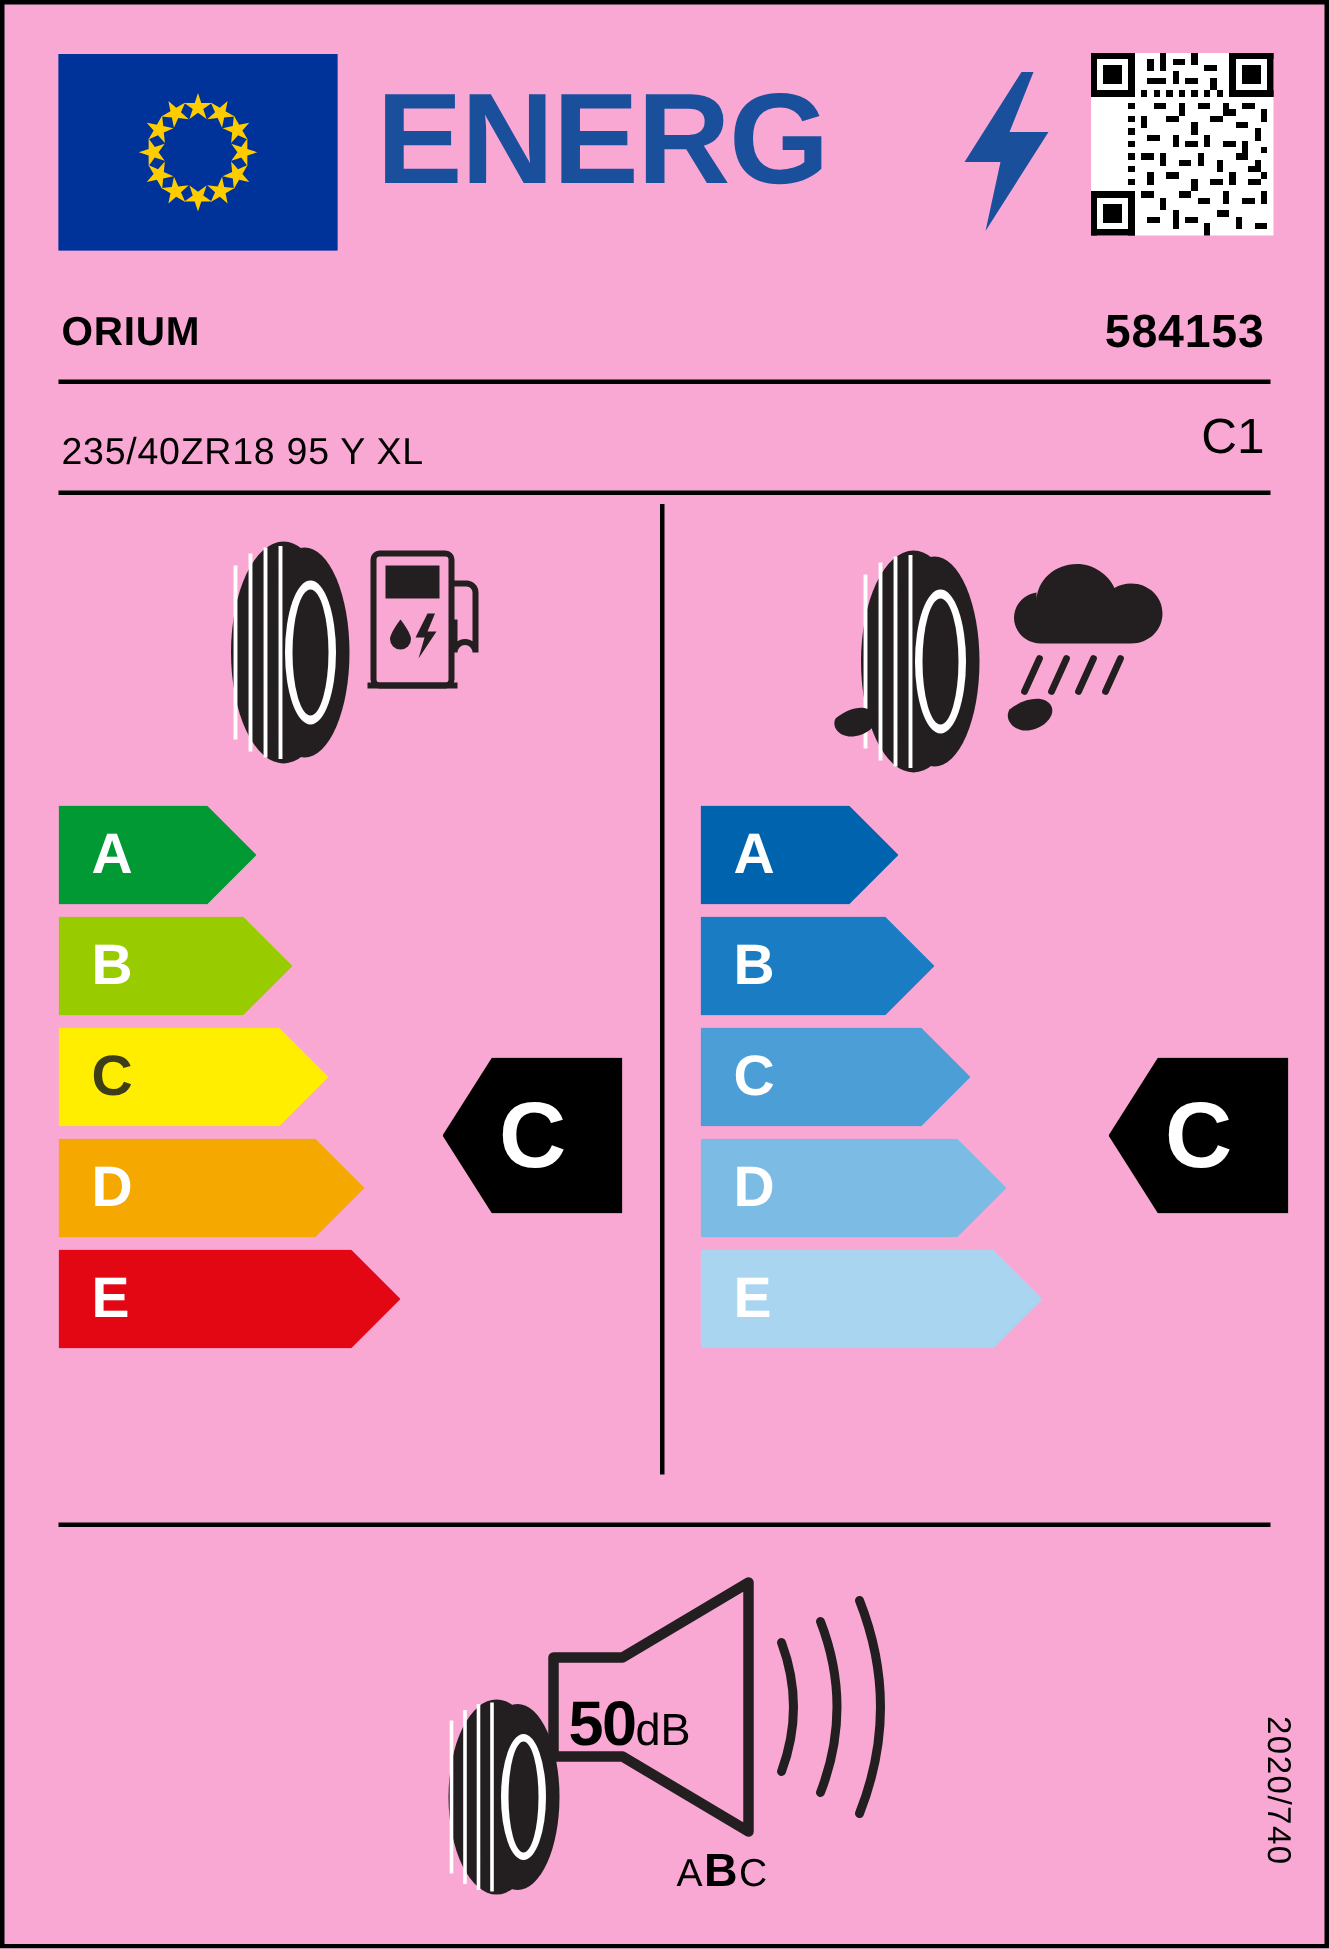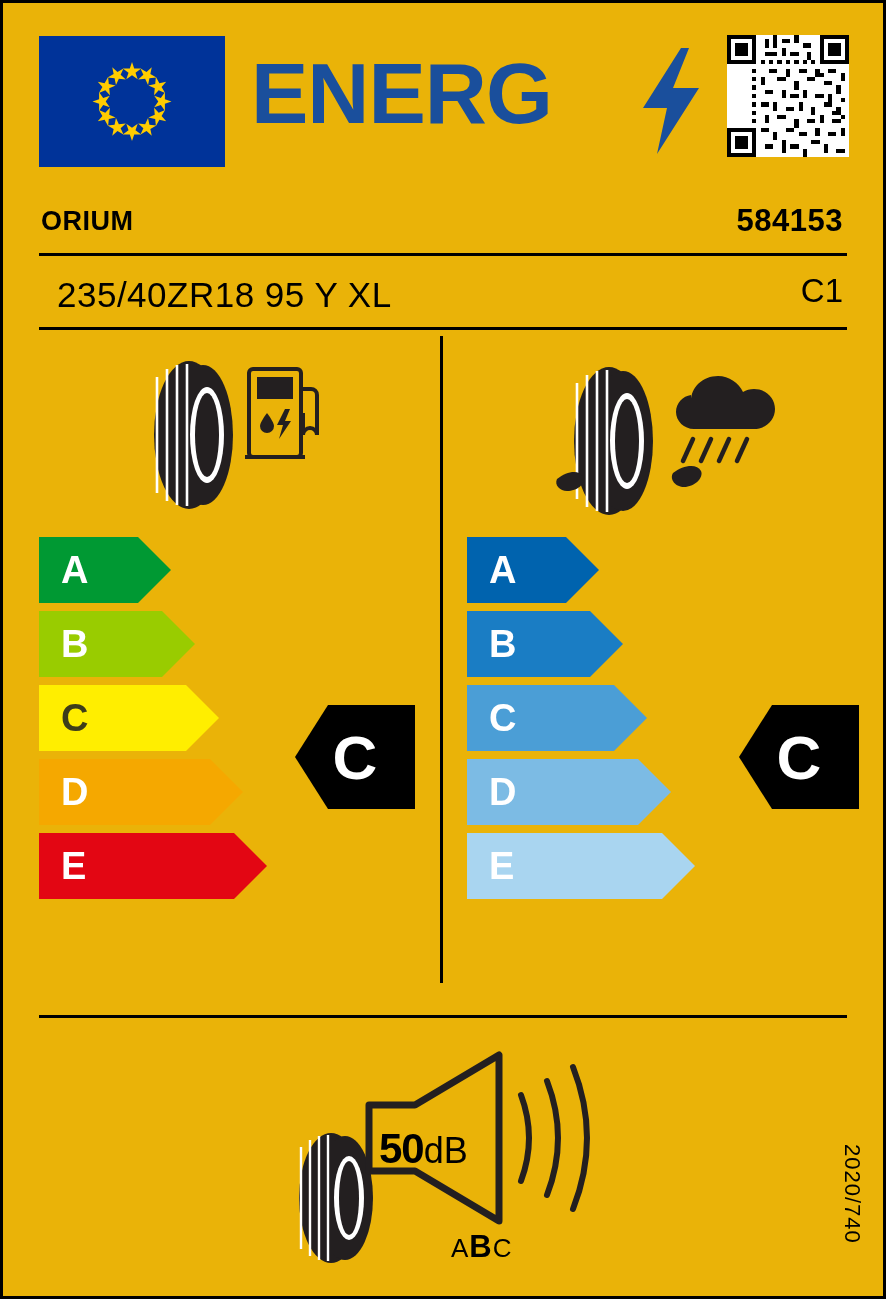--- a/index.html
+++ b/index.html
@@ -8,21 +8,21 @@
     height: 1299px;
     background: #ffffff;
     font-family: "Liberation Sans", sans-serif;
     overflow: hidden;
   }
   .label {
     position: relative;
     width: 886px;
     height: 1299px;
     border: 3px solid #000;
-    background: #eab308;
+    background: #f9a8d4;
   }
 
   
   .eu-flag {
     position: absolute;
     left: 36px;
     top: 33px;
     width: 186px;
     height: 131px;
     background: #003399;
@@ -82,25 +82,24 @@
     right: 40px;
     top: 200px;
     font-size: 31px;
     color: #000;
     letter-spacing: 0.5px;
     font-weight: bold;
   }
   .tyre-size {
     position: absolute;
     left: 38px;
-    top: 272px;
-    font-size: 35px;
+    top: 284px;
+    font-size: 25px;
     color: #000;
     letter-spacing: 0.5px;
-    margin-left: 16px;
   }
   .class-code {
     position: absolute;
     right: 40px;
     top: 269px;
     font-size: 33px;
     color: #000;
   }
 
   
@@ -183,21 +182,21 @@
   .noise-db {
     position: absolute;
     left: 96px;
     top: 82px;
     font-size: 42px;
     font-weight: bold;
     color: #000;
     letter-spacing: -1px;
   }
   .noise-db .unit {
-    font-size: 36px;
+    font-size: 30px;
     font-weight: normal;
     letter-spacing: 0;
   }
   .noise-classes {
     position: absolute;
     left: 126px;
     top: 186px;
     font-size: 26px;
     color: #000;
     letter-spacing: 1px;

